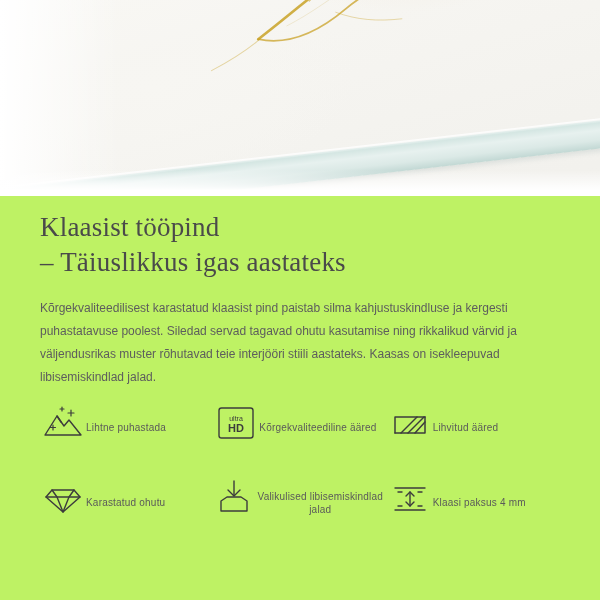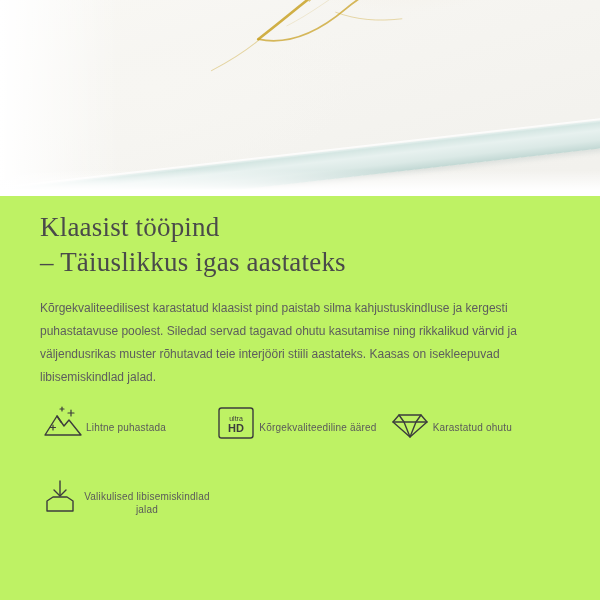--- a/index.html
+++ b/index.html
@@ -206,20 +206,35 @@
       <div class="feature-icon">
         <svg width="40" height="40" viewBox="0 0 40 40">
           <rect x="3" y="5" width="34" height="30" rx="2.5" fill="none" stroke="#3c3c3c" stroke-width="1.4"></rect>
           <text x="20" y="18" text-anchor="middle" font-family="Liberation Sans, sans-serif" font-size="7" fill="#3c3c3c">ultra</text>
           <text x="20" y="29" text-anchor="middle" font-family="Liberation Sans, sans-serif" font-size="11" font-weight="bold" fill="#3c3c3c">HD</text>
         </svg>
       </div>
       <div class="feature-label">Kõrgekvaliteediline ääred</div>
     </div>
 
+    <div class="feature">
+      <div class="feature-icon">
+        <svg width="40" height="38" viewBox="0 0 40 38">
+          <g fill="none" stroke="#3c3c3c" stroke-width="1.5" stroke-linecap="round" stroke-linejoin="round">
+            <path d="M4 30 L4 12 L36 12 L36 30 Z" opacity="0"></path>
+            <path d="M5 29 L5 13 L35 13"></path>
+            <path d="M35 13 L35 29 L5 29"></path>
+            <path d="M11 29 L27 13"></path>
+            <path d="M18 29 L34 13"></path>
+            <path d="M25 29 L35 18"></path>
+          </g>
+        </svg>
+      </div>
+      <div class="feature-label">Lihvitud ääred</div>
+    </div>
 
     <div class="feature">
       <div class="feature-icon">
         <svg width="40" height="38" viewBox="0 0 40 38">
           <g fill="none" stroke="#3c3c3c" stroke-width="1.4" stroke-linejoin="round" stroke-linecap="round">
             <path d="M9 11 L31 11 L37 18 L20 33 L3 18 Z"></path>
             <path d="M3 18 L37 18"></path>
             <path d="M9 11 L14 18 L20 33 L26 18 L31 11"></path>
           </g>
         </svg>
@@ -233,15 +248,31 @@
           <g fill="none" stroke="#3c3c3c" stroke-width="1.4" stroke-linejoin="round" stroke-linecap="round">
             <path d="M20 3 L20 17"></path>
             <path d="M14 12 L20 18 L26 12"></path>
             <path d="M7 23 L13 19 L27 19 L33 23 L33 33 L7 33 Z"></path>
           </g>
         </svg>
       </div>
       <div class="feature-label">Valikulised libisemiskindlad jalad</div>
     </div>
 
+    <div class="feature">
+      <div class="feature-icon">
+        <svg width="40" height="38" viewBox="0 0 40 38">
+          <g fill="none" stroke="#3c3c3c" stroke-width="1.4" stroke-linecap="round" stroke-linejoin="round">
+            <path d="M5 9 L35 9"></path>
+            <path d="M5 31 L35 31"></path>
+            <path d="M20 13 L20 27"></path>
+            <path d="M16 17 L20 13 L24 17"></path>
+            <path d="M16 23 L20 27 L24 23"></path>
+            <path d="M8 13 L12 13 M28 13 L32 13"></path>
+            <path d="M8 27 L12 27 M28 27 L32 27"></path>
+          </g>
+        </svg>
+      </div>
+      <div class="feature-label">Klaasi paksus 4 mm</div>
+    </div>
 
   </div>
 </div>
 
 </body></html>

